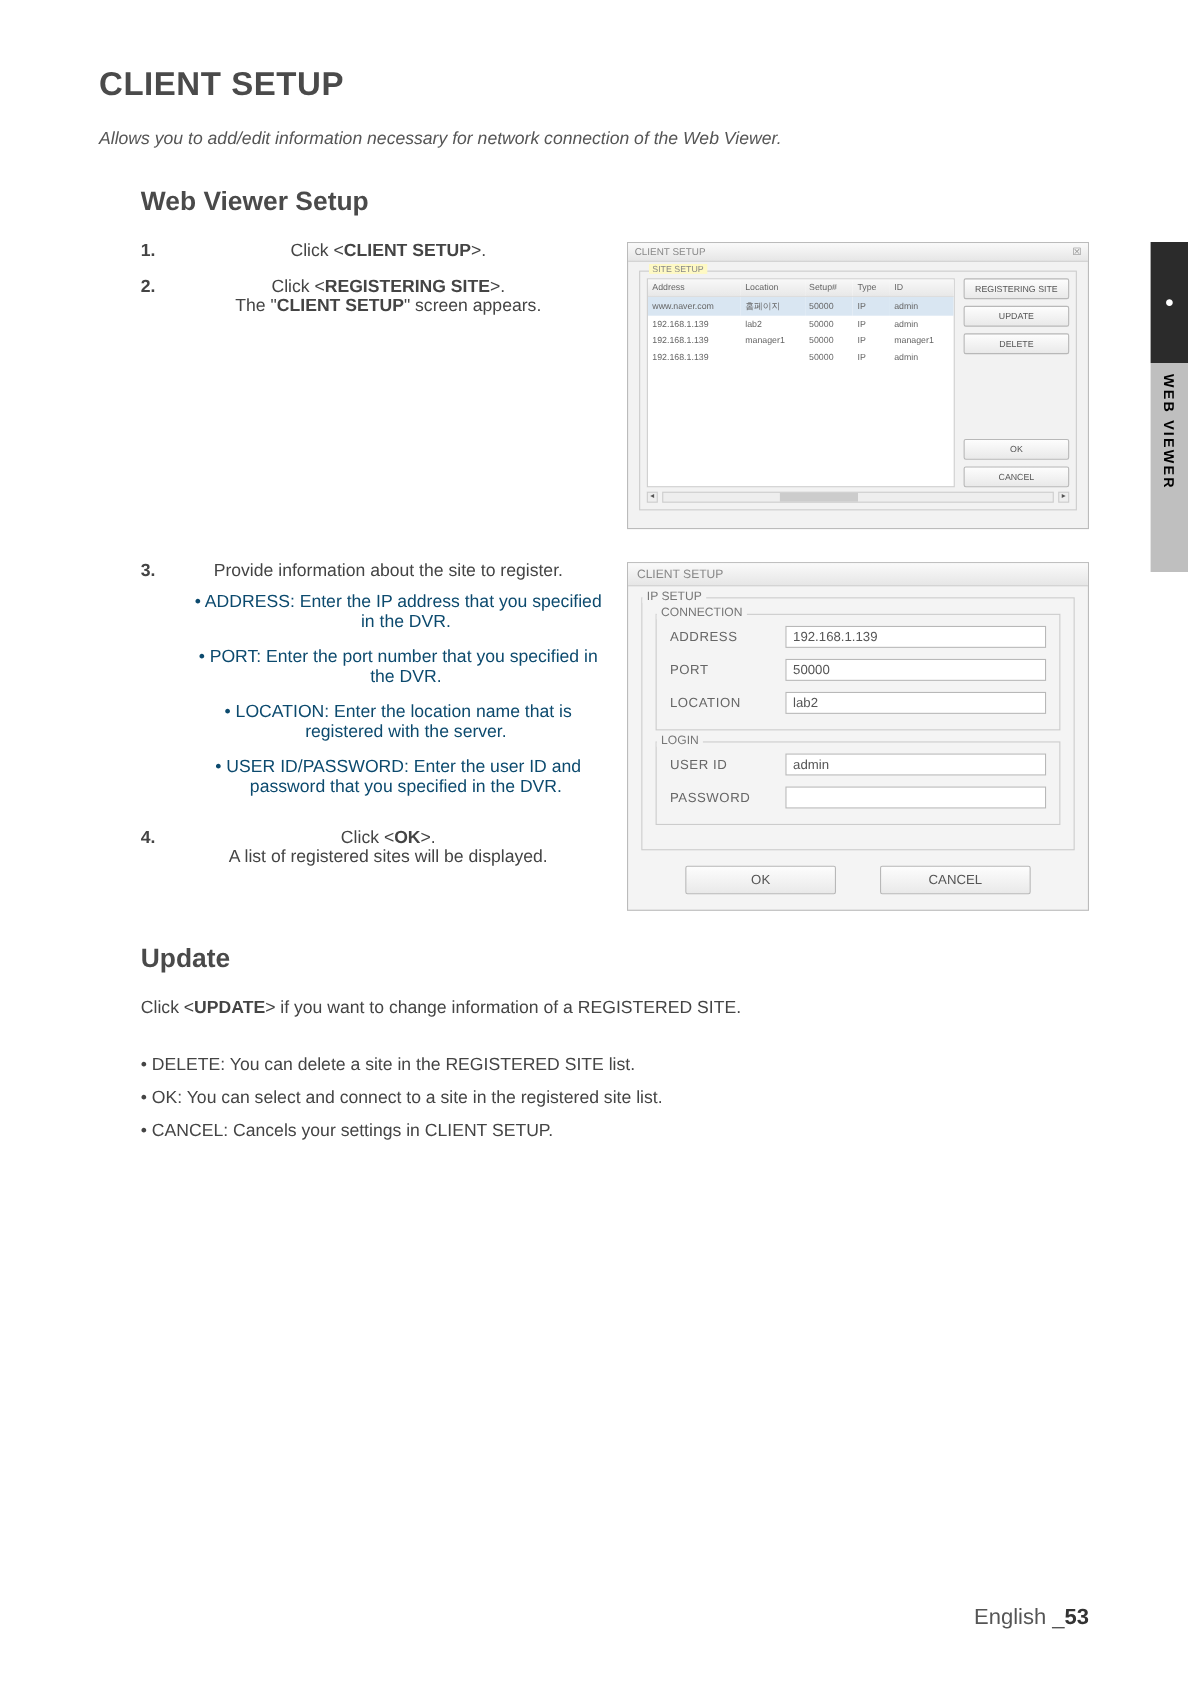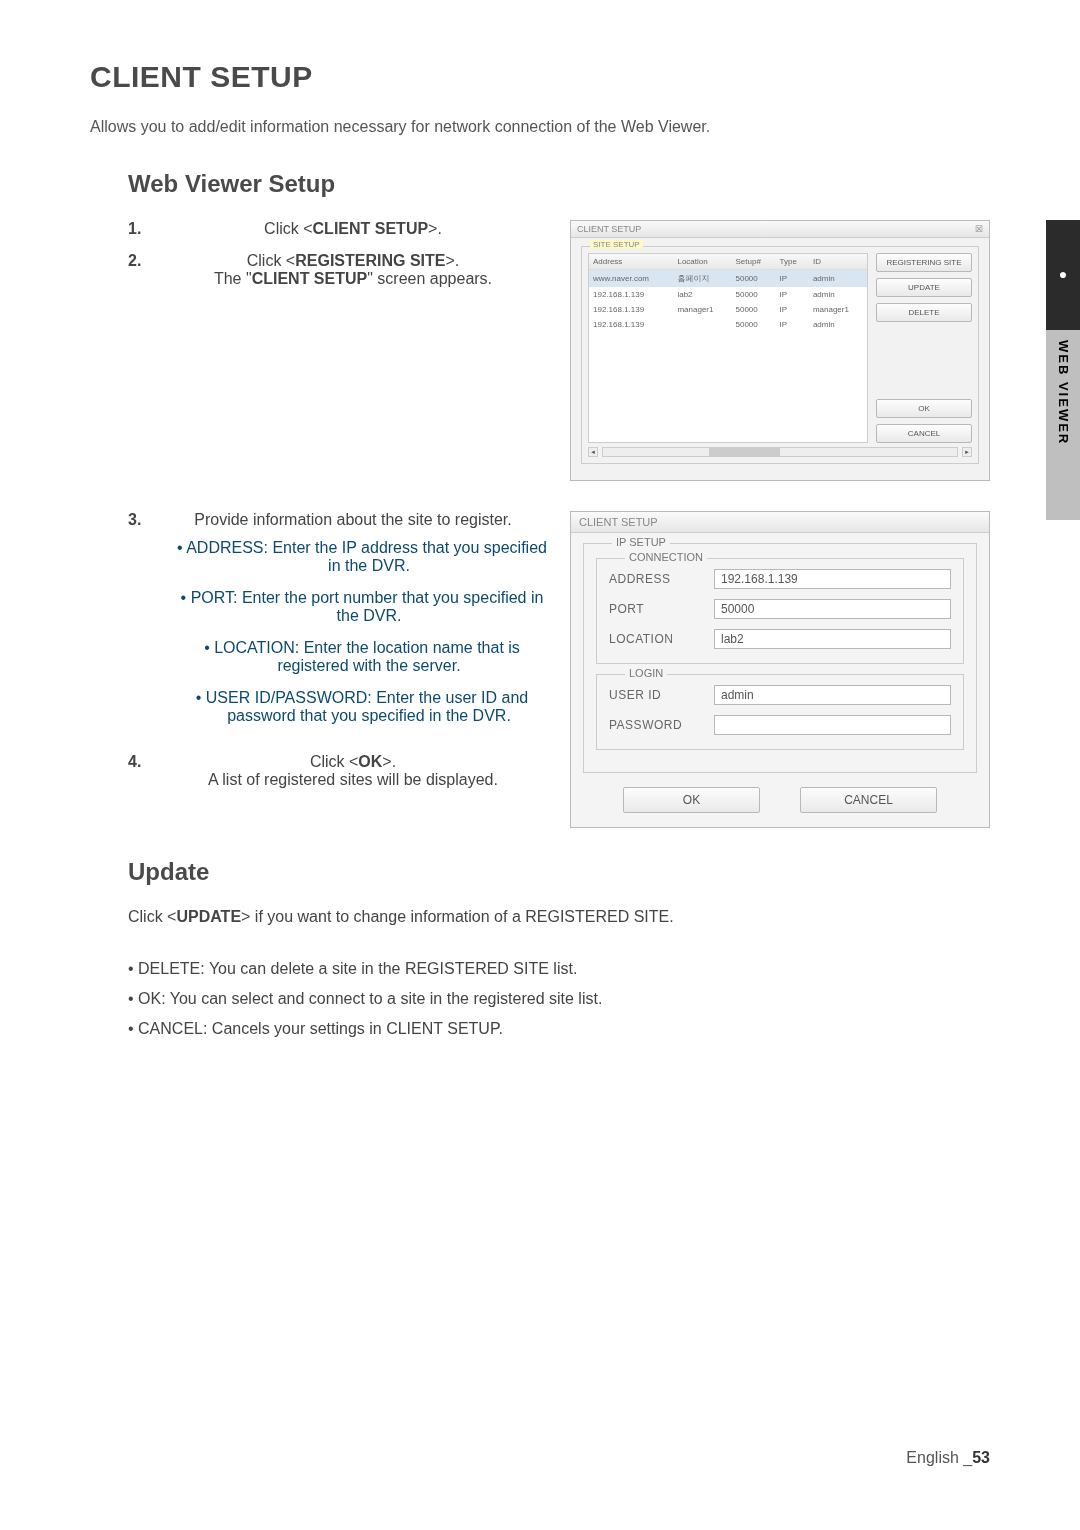--- a/index.html
+++ b/index.html
@@ -58,20 +58,21 @@
     font-size: 30px;
     font-weight: 600;
     color: #4a4a4a;
     letter-spacing: 0.5px;
     margin-bottom: 24px;
   }
   p.intro {
     font-size: 16px;
     color: #555;
     margin-bottom: 34px;
+    font-style: italic;
   }
   h2.sub-title {
     font-size: 24px;
     font-weight: 600;
     color: #4a4a4a;
     margin-left: 38px;
     margin-bottom: 22px;
   }
   h3.sub-sub {
     font-size: 20px;
@@ -191,38 +192,38 @@
   }
   .scroll-track { flex:1; height:10px; background:#eee; border:1px solid #ccc; position:relative;}
   .scroll-thumb { position:absolute; left:30%; width:20%; top:0; bottom:0; background:#ccc; }
   .scroll-arrow { width:10px; height:10px; border:1px solid #ccc; background:#eee; font-size:7px; text-align:center; line-height:8px;}
 
   
   .dlg2 { border:1px solid #bbb; background:#f4f4f4; font-size:12px; }
   .dlg2-title { background:linear-gradient(#fafafa,#e6e6e6); border-bottom:1px solid #ccc; padding:4px 8px; color:#888; font-size:11px;}
   .dlg2-body { padding:10px 12px 12px 12px; }
   .fs2 { border:1px solid #ccc; padding:10px 12px 12px 12px; position:relative; margin-bottom:10px; background:#f4f4f4;}
-  .fs2 .legend { position:absolute; top:-8px; left:28px; background:#f4f4f4; padding:0 4px; font-size:11px; color:#777;}
+  .fs2 .legend { position:absolute; top:-8px; left:0; background:#f4f4f4; padding:0 4px; font-size:11px; color:#777;}
   .form-row { display:flex; align-items:center; margin-bottom:10px; gap:10px;}
   .form-row label { width:95px; font-size:12px; color:#666; letter-spacing:0.5px;}
   .form-row .field {
     flex:1; border:1px solid #b8b8b8; background:#fff; height:20px;
     font-size:12px; padding:2px 6px; color:#555; display:flex; align-items:center;
   }
   .btn-row { display:flex; justify-content:space-around; gap:40px; padding:4px 40px 2px 40px;}
   .btn-row .winbtn2 {
     flex:1; border:1px solid #b8b8b8; background:linear-gradient(#fdfdfd,#e9e9e9);
     font-size:12px; padding:5px; text-align:center; color:#555; border-radius:2px;
   }
 
   .footer {
     position: absolute;
-    bottom: 63px;
+    bottom: 48px;
     right: 90px;
-    font-size: 16px;
+    font-size: 20px;
     color: #555;
   }
   .footer .pagenum { font-weight: bold; color: #333; }
 </style>
 </head>
 <body>
 
 <div class="page">
 
   <div class="side-tab">

